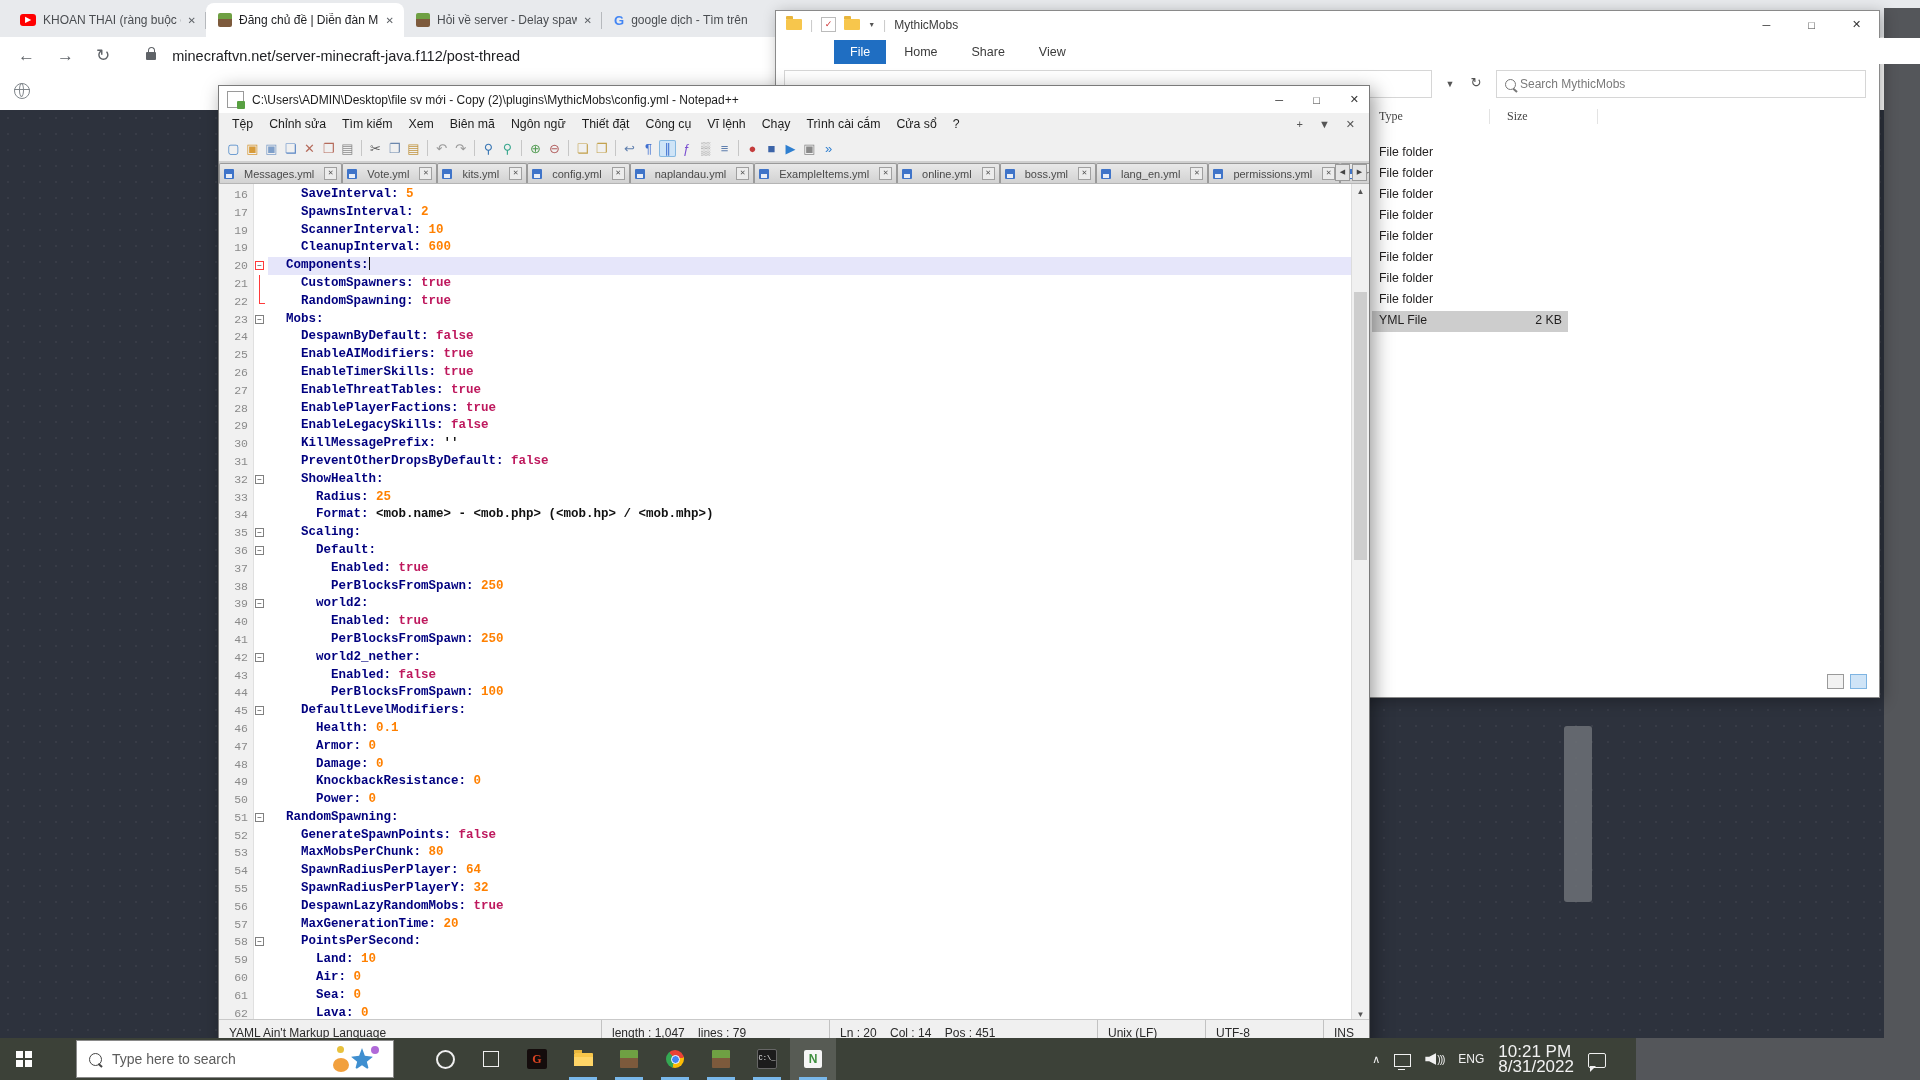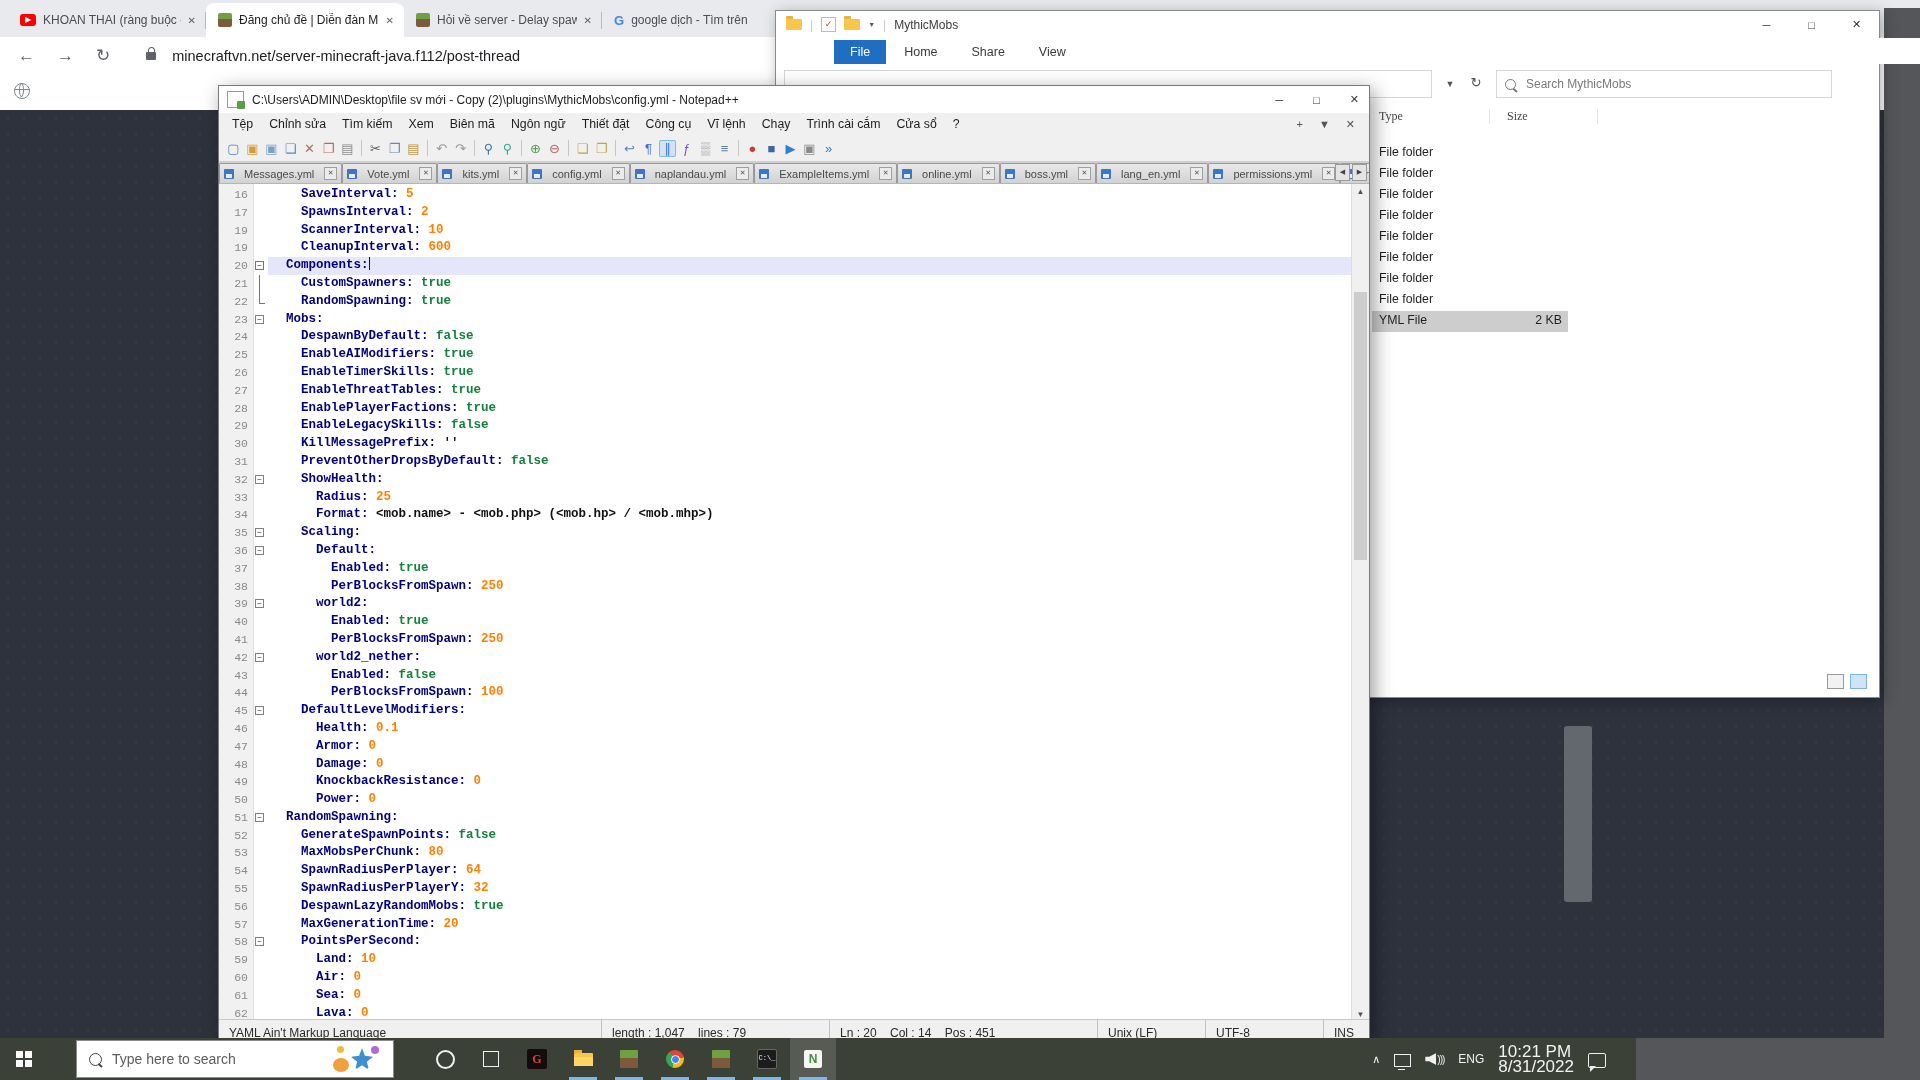--- a/index.html
+++ b/index.html
@@ -40,21 +40,21 @@
   .qdrop{font-size:7px;color:#555;}
   .ex-controls{position:absolute;right:0;top:0;height:27px;display:flex;}
   .exc{width:45px;height:27px;display:flex;align-items:center;justify-content:center;font-size:11px;color:#333;}
   .ribbon{position:absolute;left:0;top:27px;width:100%;height:26px;display:flex;align-items:flex-end;gap:2px;padding-left:14px;box-sizing:border-box;background:#fff;margin-left:44px;}
   .rtab{height:24px;padding:0 16px;display:flex;align-items:center;font-size:12.5px;color:#3b3b3b;}
   .rtab.active{background:#1f6ec2;color:#fff;}
   .ex-address{position:absolute;left:0;top:55px;width:100%;height:36px;display:flex;align-items:center;background:#fff;}
   .addrbox{position:absolute;left:8px;top:4px;width:648px;height:28px;border:1px solid #d6d6d6;box-sizing:border-box;background:#fff;}
   .addr-chev{position:absolute;left:662px;top:4px;width:24px;height:28px;text-align:center;line-height:28px;font-size:9px;color:#555;}
   .addr-refresh{position:absolute;left:688px;top:4px;width:24px;height:28px;text-align:center;line-height:26px;font-size:13px;color:#555;}
-  .searchbox{position:absolute;left:720px;top:4px;width:336px;height:28px;border:1px solid #d6d6d6;box-sizing:border-box;background:#fff;display:flex;align-items:center;gap:10px;padding-left:8px;font-size:12px;color:#7a7a7a;}
+  .searchbox{position:absolute;left:720px;top:4px;width:370px;height:28px;border:1px solid #d6d6d6;box-sizing:border-box;background:#fff;display:flex;align-items:center;gap:4px;padding-left:8px;font-size:12px;color:#7a7a7a;}
   .mag{width:9px;height:9px;border:1.5px solid #777;border-radius:50%;position:relative;flex:0 0 auto;}
   .mag::after{content:"";position:absolute;left:8px;top:8px;width:5px;height:1.6px;background:#777;transform:rotate(42deg);transform-origin:0 0;}
   .ex-headers{position:absolute;left:0;top:95px;width:100%;height:24px;font-size:12px;color:#444;}
   .ex-headers .hd{position:absolute;top:3px;font-family:Liberation Serif, serif;}
   .hd.col-type{left:603px;width:110px;border-right:1px solid #e3e3e3;}
   .hd.col-size{left:723px;width:90px;text-align:left;padding-left:8px;border-right:1px solid #e3e3e3;}
   .ex-rows{position:absolute;left:0;top:132px;width:100%;}
   .exrow{position:relative;height:21px;font-size:12.3px;color:#211f1f;}
   .exrow .rtype{position:absolute;left:603px;top:2px;}
   .exrow .rsize{position:absolute;left:700px;width:86px;top:2px;text-align:right;}
@@ -95,21 +95,21 @@
       font-family:"Liberation Mono","DejaVu Sans Mono",monospace;font-size:11.5px;color:#8a8a8a;line-height:17.8px;position:relative;}
   .fmargin{width:15px;flex:0 0 auto;position:relative;}
   .fbox{position:absolute;left:2px;top:4px;width:9px;height:9px;border:1px solid #808080;background:#fff;color:#333;font-size:8px;line-height:7px;text-align:center;box-sizing:border-box;}
   .fbox.red{border-color:#ff3a3a;}
   .vline{position:absolute;left:6px;top:0;height:100%;border-left:1.6px solid #ff3a3a;}
   .vend{position:absolute;left:6px;top:0;height:60%;width:5px;border-left:1.6px solid #ff3a3a;border-bottom:1.6px solid #ff3a3a;}
   .code{flex:1;margin:0;font-family:"Liberation Mono","DejaVu Sans Mono",monospace;font-size:12.5px;line-height:17.8px;font-weight:600;white-space:pre;color:#101010;padding-left:3px;}
   .line.cur .code{background:#e6e6fa;}
   .k{color:#00007f;font-weight:700;}
   .v-num{color:#ff8000;}
-  .v-bool{color:#15803d;}
+  .v-bool{color:#be185d;}
   .v-str{color:#101010;}
   .caret{display:inline-block;width:1.4px;height:13px;background:#111;vertical-align:-2px;}
   .vscroll{position:absolute;right:0;top:0;width:17px;height:100%;background:#f0f0f0;border-left:1px solid #dcdcdc;}
   .varr{position:absolute;left:0;width:17px;height:16px;text-align:center;font-size:8px;color:#555;line-height:16px;}
   .varr.up{top:0;} .varr.dn{bottom:0;}
   .vthumb{position:absolute;left:2px;top:108px;width:13px;height:268px;background:#cdcdcd;}
   .npp-status{position:absolute;left:0;bottom:0;width:100%;height:26px;background:#f0f0f0;border-top:1px solid #c9c9c9;display:flex;align-items:stretch;font-size:12px;color:#2a2a2a;}
   .scell{border-left:1px solid #c2c2c2;display:flex;align-items:center;padding:0 10px;box-sizing:border-box;white-space:pre;}
   .scell:first-child{border-left:none;flex:1;}
   .scell.w1{width:228px;} .scell.w2{width:268px;} .scell.w3{width:108px;} .scell.w4{width:118px;} .scell.w5{width:46px;}

